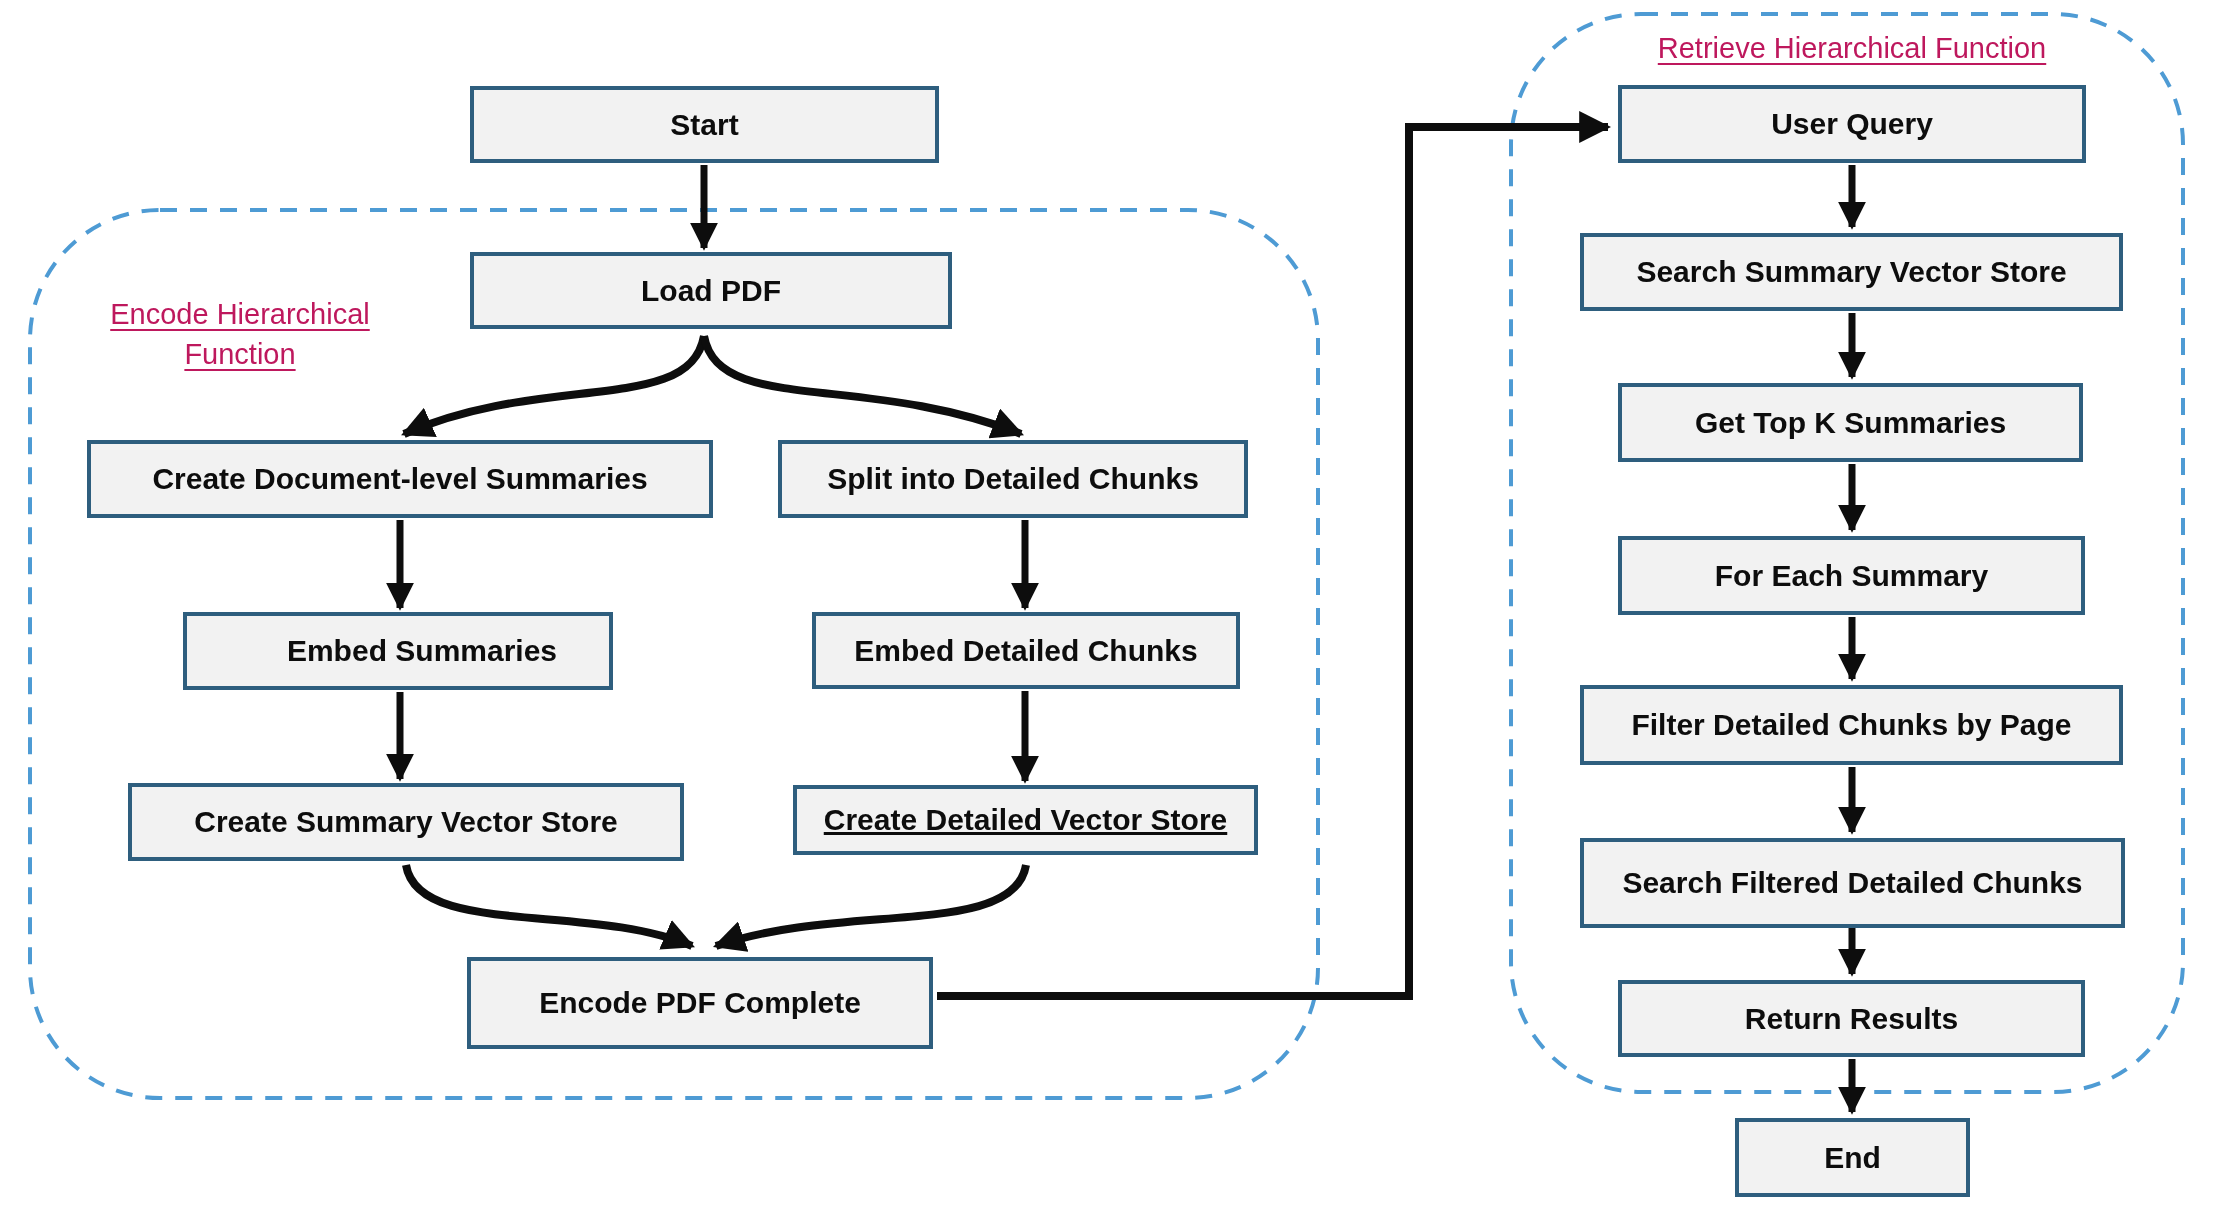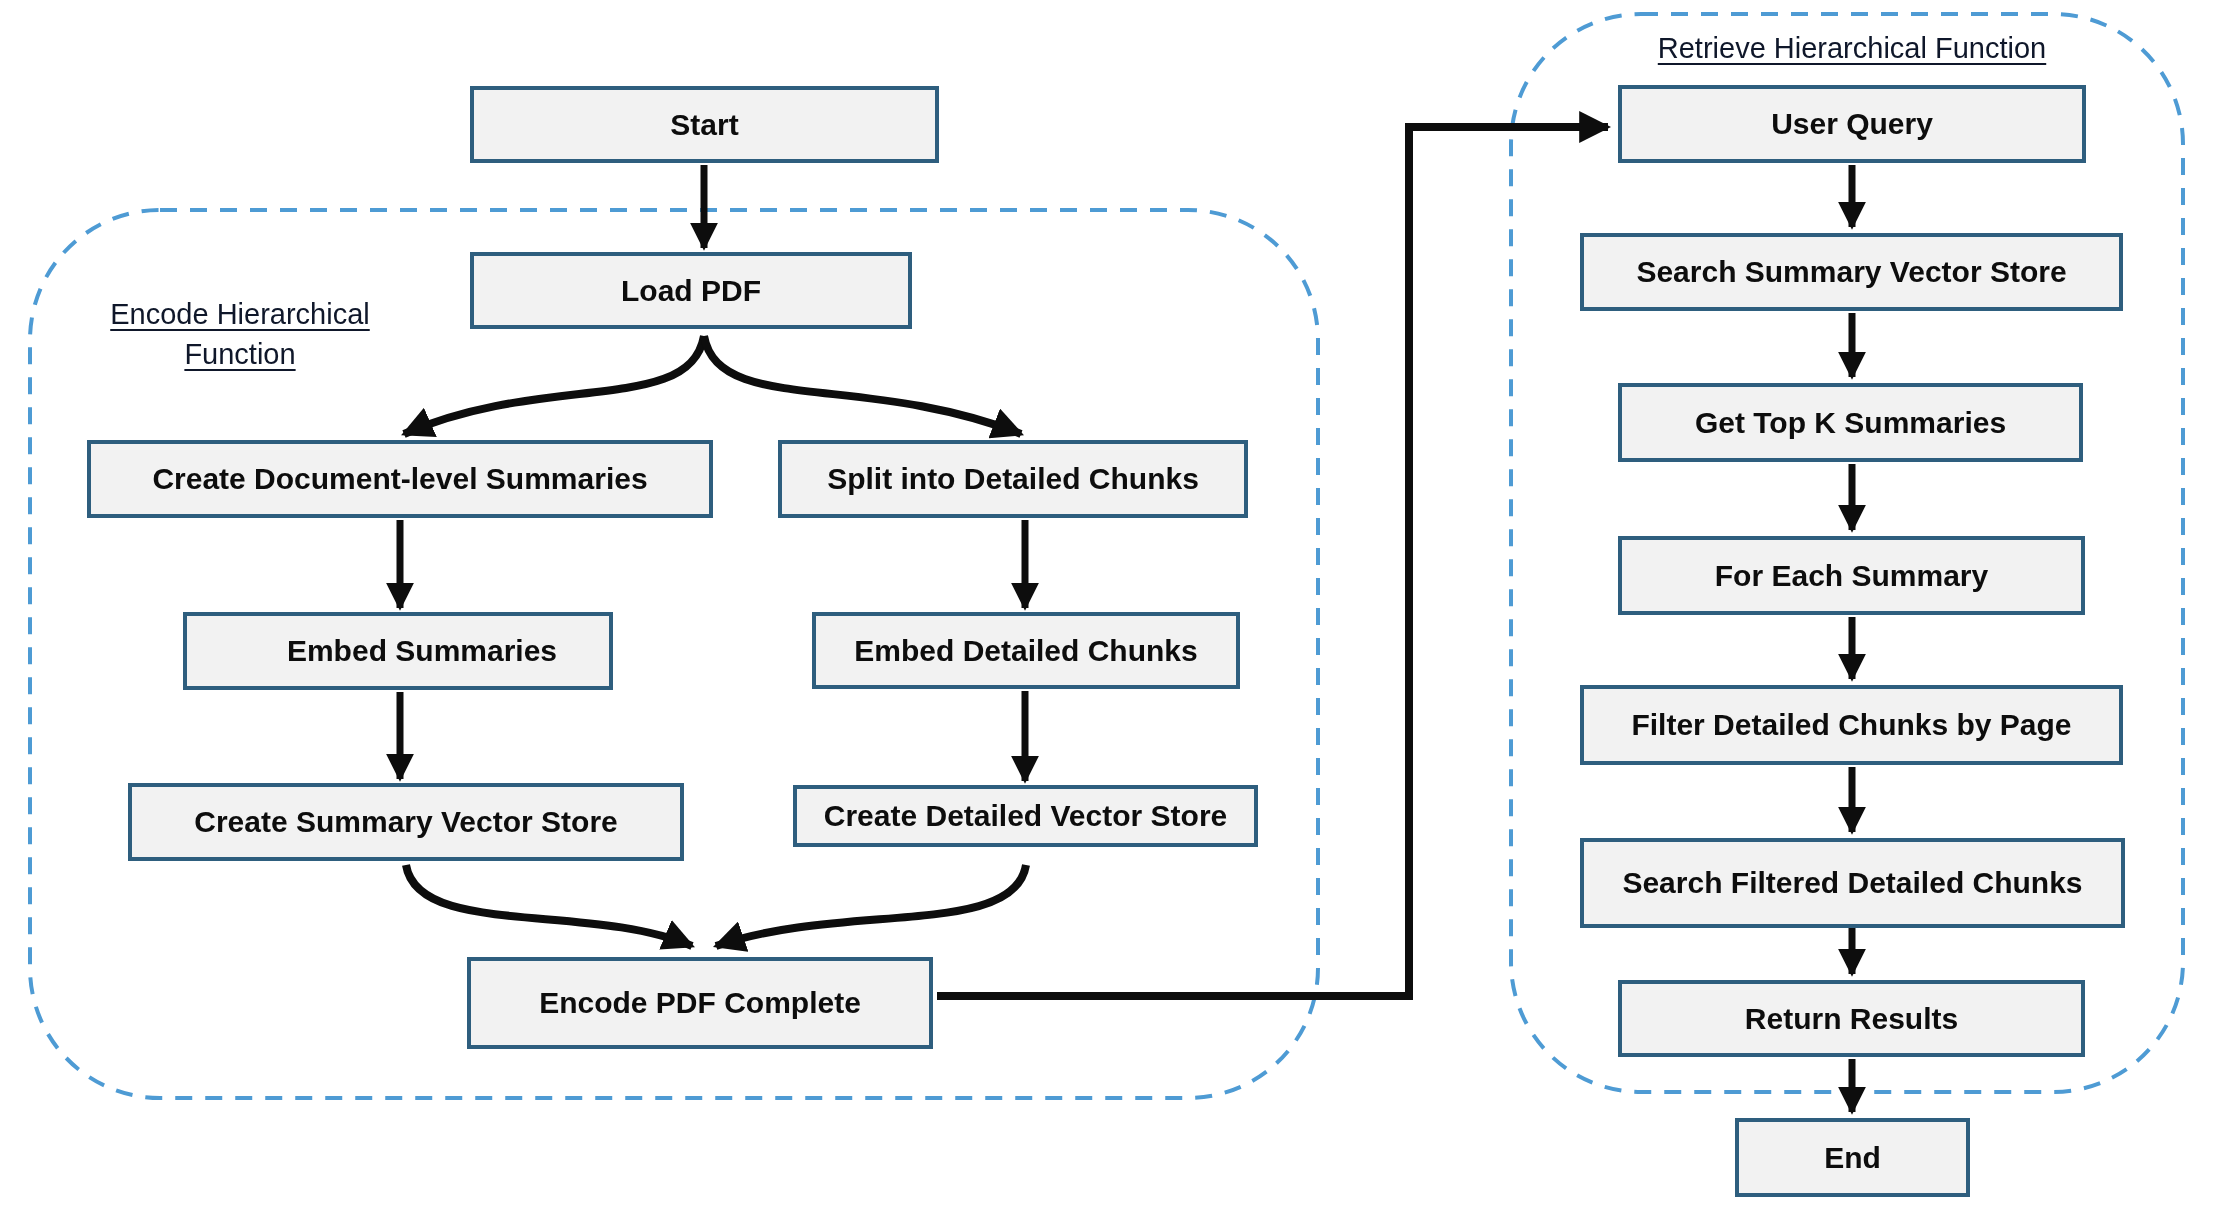--- a/index.html
+++ b/index.html
@@ -10,21 +10,21 @@
   #wires{position:absolute;left:0;top:0;z-index:1;}
   .node{
     position:absolute;z-index:2;box-sizing:border-box;
     background:#F2F2F2;border:4px solid #2E5E7E;
     display:flex;align-items:center;justify-content:center;
     font-weight:700;font-size:30px;color:#0D0D0D;
     white-space:nowrap;text-align:right;
     font-family:"Liberation Sans",sans-serif;
   }
   .group-label{
-    position:absolute;z-index:2;color:#0f172a;
+    position:absolute;z-index:2;color:#be185d;
     font-size:29px;font-weight:400;line-height:1.38;
     text-decoration:underline;text-underline-offset:5px;
     text-align:center;font-family:"Liberation Sans",sans-serif;
   }
 </style>
 </head>
 <body>
 
 <svg id="wires" width="2236" height="1214" viewBox="0 0 2236 1214">
   <defs>
@@ -56,27 +56,27 @@
   <line x1="1852" y1="617" x2="1852" y2="679" stroke="#0D0D0D" stroke-width="7" marker-end="url(#ah)"></line>
   <line x1="1852" y1="767" x2="1852" y2="832" stroke="#0D0D0D" stroke-width="7" marker-end="url(#ah)"></line>
   <line x1="1852" y1="918" x2="1852" y2="974" stroke="#0D0D0D" stroke-width="7" marker-end="url(#ah)"></line>
   <line x1="1852" y1="1059" x2="1852" y2="1112" stroke="#0D0D0D" stroke-width="7" marker-end="url(#ah)"></line>
 </svg>
 
 <div class="group-label" style="left:60px;top:294px;width:360px;">Encode Hierarchical Function</div>
 <div class="group-label" style="left:1590px;top:28px;width:524px;white-space:nowrap;">Retrieve Hierarchical Function</div>
 
 <div class="node" style="left:470px;top:86px;width:469px;height:77px;">Start</div>
-<div class="node" style="left:470px;top:252px;width:442px;height:77px;">Load PDF</div>
+<div class="node" style="left:470px;top:252px;width:482px;height:77px;">Load PDF</div>
 <div class="node" style="left:87px;top:440px;width:626px;height:78px;">Create Document-level Summaries</div>
 <div class="node" style="left:778px;top:440px;width:470px;height:78px;">Split into Detailed Chunks</div>
 <div class="node" style="left:183px;top:612px;width:430px;height:78px;padding-left:48px;">Embed Summaries</div>
 <div class="node" style="left:812px;top:612px;width:428px;height:77px;">Embed Detailed Chunks</div>
 <div class="node" style="left:128px;top:783px;width:556px;height:78px;">Create Summary Vector Store</div>
-<div class="node" style="left:793px;top:785px;width:465px;height:62px;">Create Detailed Vector Store</div>
+<div class="node" style="left:793px;top:785px;width:465px;height:70px;text-decoration:underline;">Create Detailed Vector Store</div>
 <div class="node" style="left:467px;top:957px;width:466px;height:92px;">Encode PDF Complete</div>
 
 <div class="node" style="left:1618px;top:85px;width:468px;height:78px;">User Query</div>
 <div class="node" style="left:1580px;top:233px;width:543px;height:78px;">Search Summary Vector Store</div>
 <div class="node" style="left:1618px;top:383px;width:465px;height:79px;">Get Top K Summaries</div>
 <div class="node" style="left:1618px;top:536px;width:467px;height:79px;">For Each Summary</div>
 <div class="node" style="left:1580px;top:685px;width:543px;height:80px;">Filter Detailed Chunks by Page</div>
 <div class="node" style="left:1580px;top:838px;width:545px;height:90px;">Search Filtered Detailed Chunks</div>
 <div class="node" style="left:1618px;top:980px;width:467px;height:77px;">Return Results</div>
 <div class="node" style="left:1735px;top:1118px;width:235px;height:79px;">End</div>

